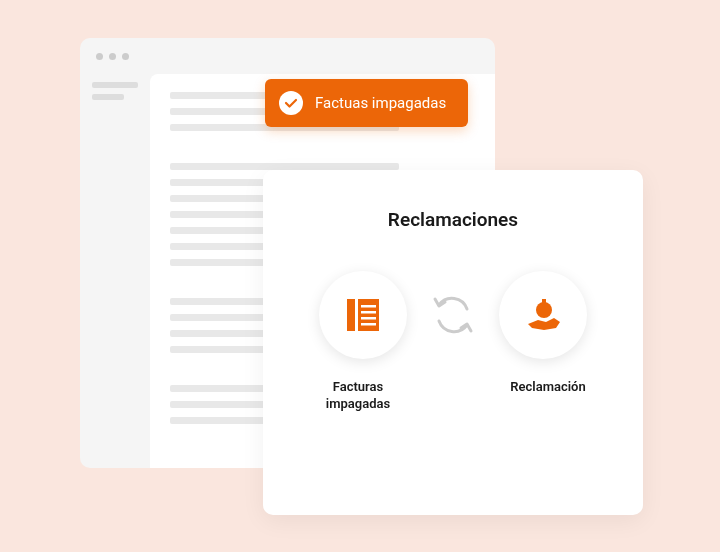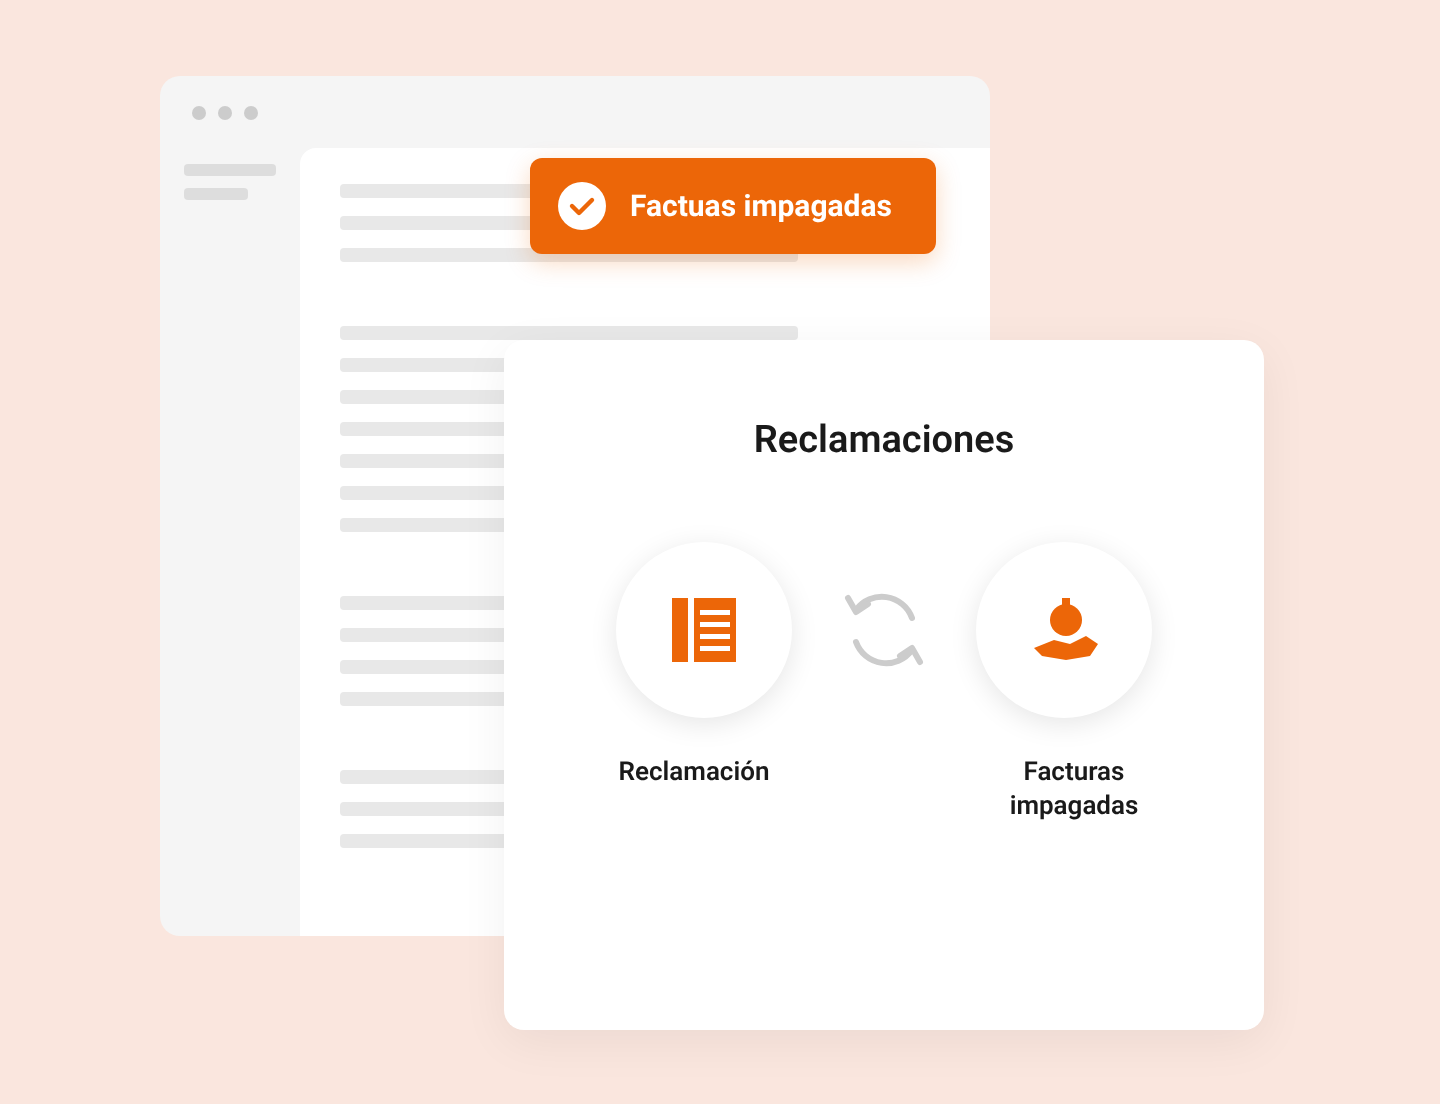--- a/index.html
+++ b/index.html
@@ -79,35 +79,35 @@
       left: 265px;
       top: 79px;
       background: #ec6608;
       color: #fff;
       padding: 12px 22px 12px 14px;
       border-radius: 6px;
       display: flex;
       align-items: center;
       gap: 12px;
       font-size: 15px;
-      font-weight: 700;
+      font-weight: 400;
       box-shadow: 0 4px 12px rgba(236, 102, 8, 0.25);
     }
     .check-circle {
       width: 24px;
       height: 24px;
       background: #fff;
       border-radius: 50%;
       display: flex;
       align-items: center;
       justify-content: center;
     }
     .main-card {
       position: absolute;
-      left: 252px;
+      left: 263px;
       top: 170px;
       width: 380px;
       height: 345px;
       background: #fff;
       border-radius: 10px;
       padding: 38px 30px 28px;
       box-shadow: 0 6px 24px rgba(0, 0, 0, 0.06);
     }
     .card-title {
       text-align: center;
@@ -232,16 +232,16 @@
     <div class="icon-circle">
       <svg width="46" height="46" viewBox="0 0 46 46">
         <circle cx="24" cy="18" r="8" fill="#ec6608"></circle>
         <rect x="22" y="7" width="4" height="4" fill="#ec6608"></rect>
         <path d="M 8 32 L 18 28 L 26 30 L 34 26 L 40 30 L 36 36 L 24 38 L 12 36 Z" fill="#ec6608"></path>
       </svg>
     </div>
   </div>
 
   <div class="labels-row">
+    <div class="icon-label">Facturas impagadas</div>
     <div class="icon-label">Reclamación</div>
-    <div class="icon-label">Facturas impagadas</div>
   </div>
 </div>
 
 </body></html>

